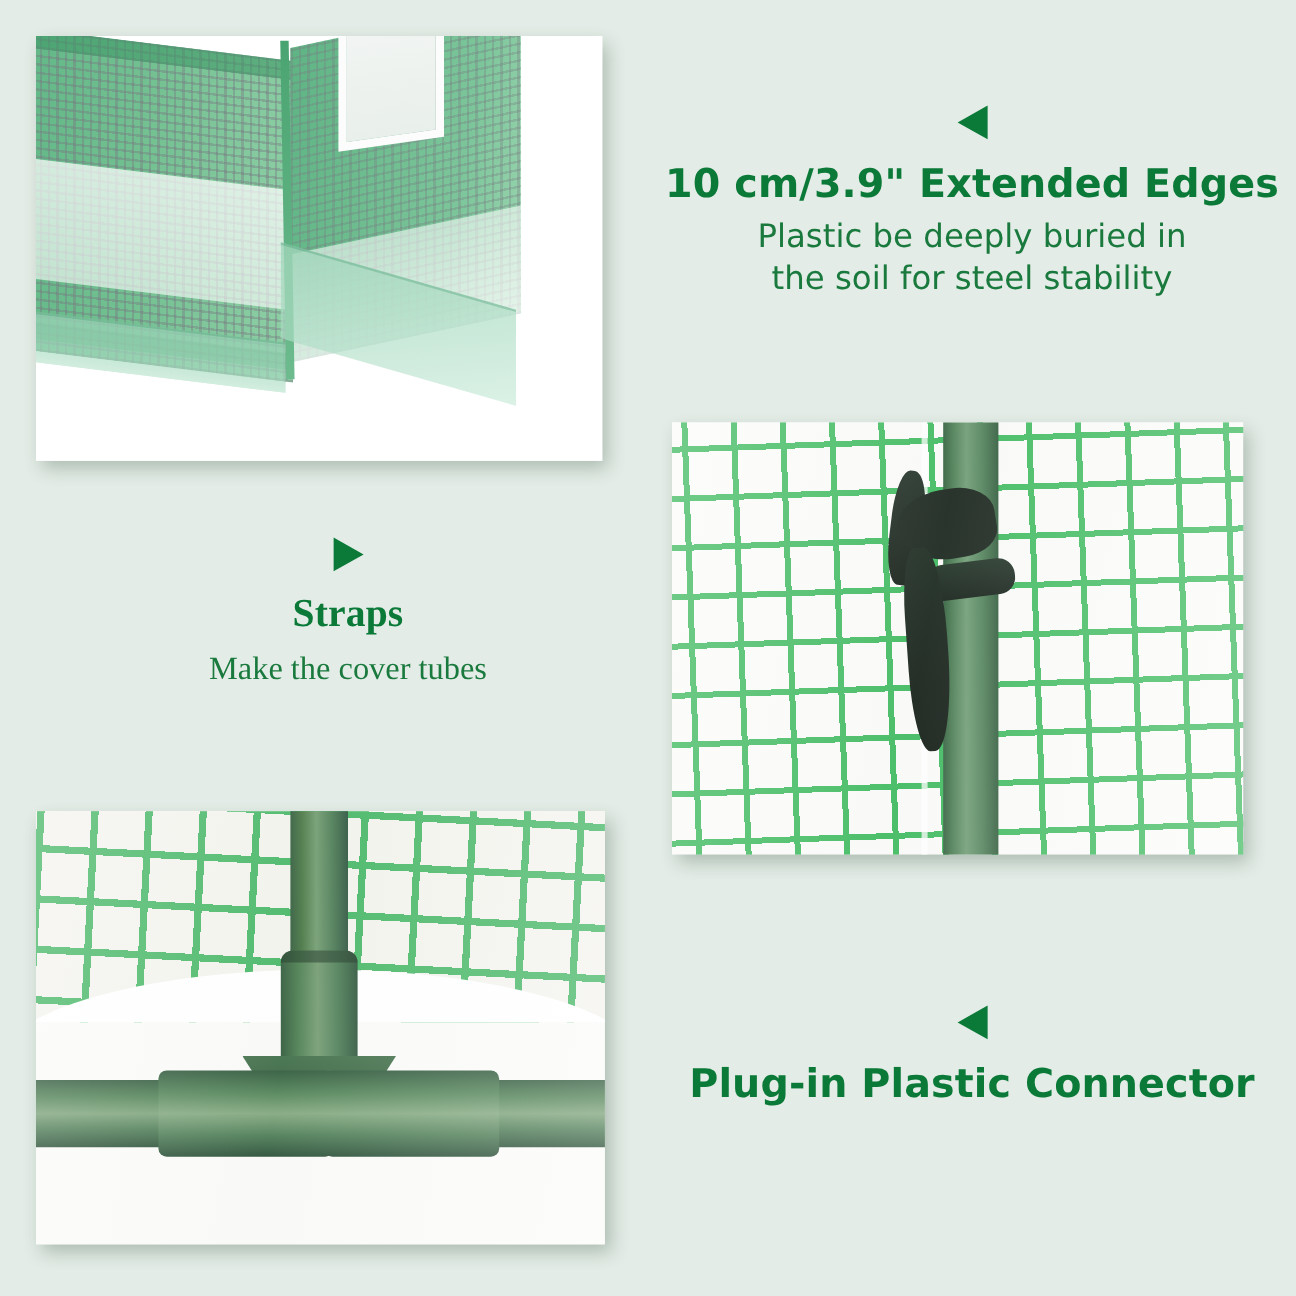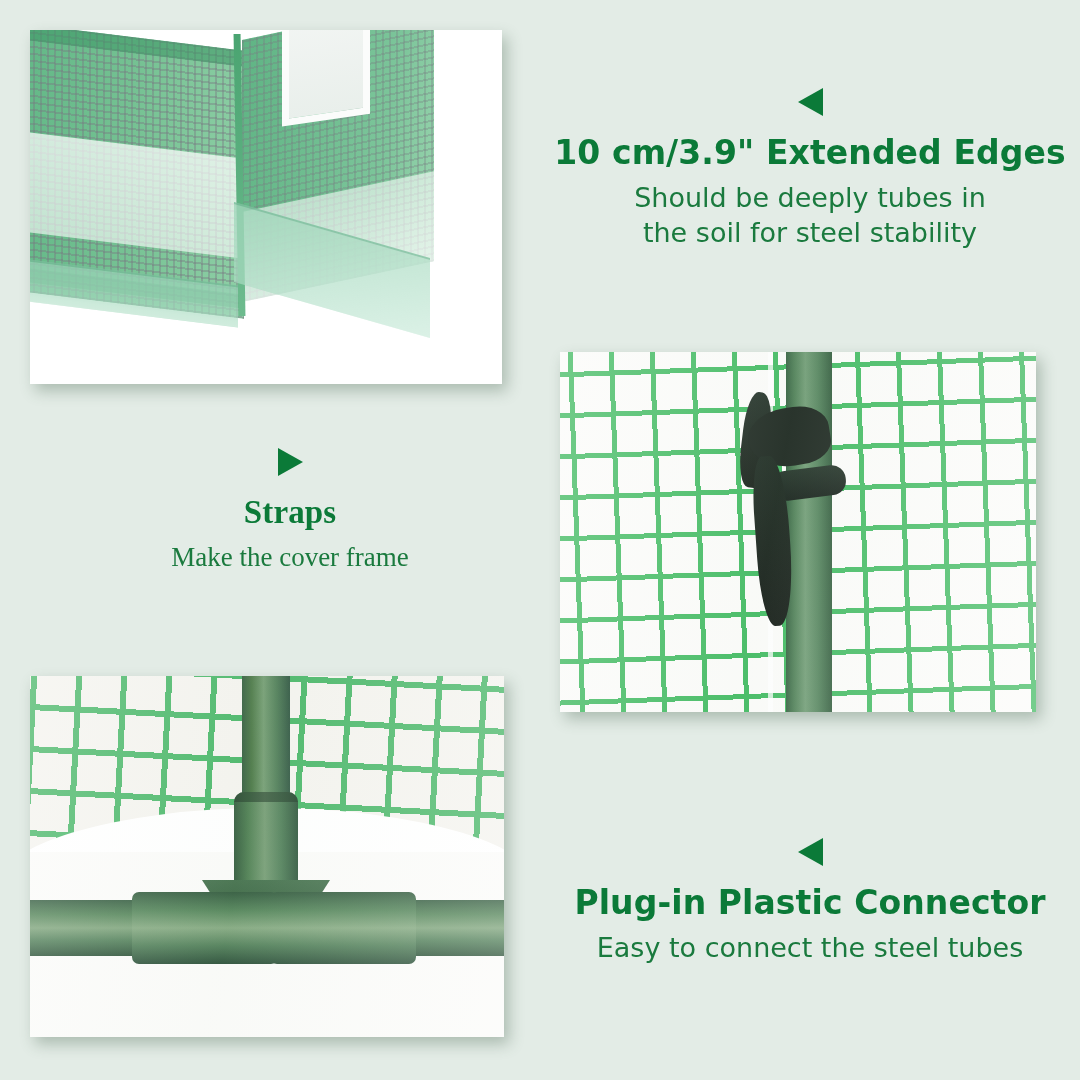--- a/index.html
+++ b/index.html
@@ -247,30 +247,30 @@
         <div class="gh-skirt-left"></div>
         <div class="gh-skirt-right"></div>
       </div>
     </div>
   </div>
 
   <div class="block" id="text-edges">
     <div class="tri left"></div>
     <h2 class="title">10 cm/3.9" Extended Edges</h2>
     <p class="sub">
-      <span>Should be deeply tubes in</span><br>
+      <span>Plastic be deeply buried in</span><br>
       <span>the soil for steel stability</span>
     </p>
   </div>
 
   <div class="block" id="text-straps">
     <div class="tri right"></div>
     <h2 class="title">Straps</h2>
     <p class="sub">
-      <span>Make the cover frame</span><br>
+      <span>Make the cover tubes</span><br>
     </p>
   </div>
 
   <div class="photo" id="panel-strap">
     <div class="mesh-white"></div>
     <div class="mesh-grid"></div>
     <div class="strap-seam"></div>
     <div class="pole-vert"></div>
     <div class="strap-tail-a"></div>
     <div class="strap-knot"></div>
@@ -292,16 +292,15 @@
     <div class="conn-wedge"></div>
     <div class="tube-h"></div>
     <div class="sleeve-l"></div>
     <div class="sleeve-r"></div>
     <div class="mesh-sheen"></div>
   </div>
 
   <div class="block" id="text-connector">
     <div class="tri left"></div>
     <h2 class="title">Plug-in Plastic Connector</h2>
-    <p class="sub">Easy to connect the steel tubes</p>
   </div>
 
 </div>
 
 </body></html>

